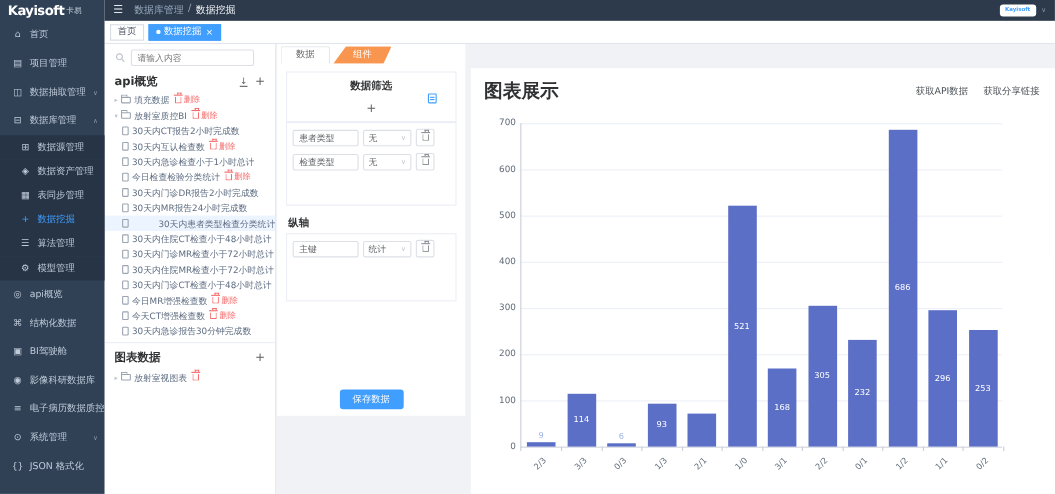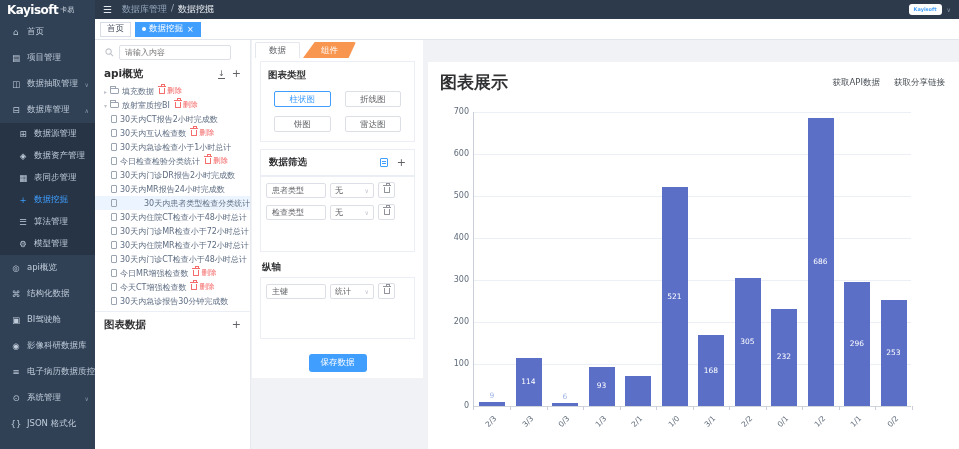--- a/index.html
+++ b/index.html
@@ -61,21 +61,21 @@
   .mid-panel { position:absolute; left:252px; top:40px; width:171px; height:338px; background:#fff; }
   .mid-tabs { height:18px; display:flex; align-items:flex-end; padding-left:3px; gap:3px; }
   .mtab { height:16px; line-height:15px; padding:0 13px; font-size:8.5px; color:#606266; background:#fff; border:1px solid #e4e7ed; border-bottom:none; border-radius:2px 2px 0 0; cursor:pointer; }
   .mtab.orange { background:#f8954e; color:#fff; border:none; clip-path:polygon(22% 0,100% 0,86% 100%,0 100%); padding:0 18px; line-height:16px; }
   .box { margin:0 8px; border:1px solid #ebeef5; background:#fff; }
   .chart-type-box { margin-top:3px; padding:7px 7px 9px; }
   .sec-title { font-size:9.5px; color:#303133; font-weight:600; }
   .ct-grid { display:grid; grid-template-columns:1fr 1fr; gap:9px 14px; margin:9px 6px 0; }
   .ct-btn { height:16px; line-height:14px; border:1px solid #dcdfe6; border-radius:2px; font-size:8.5px; color:#606266; text-align:center; background:#fff; cursor:pointer; }
   .ct-btn.selected { border-color:#409EFF; color:#409EFF; }
-  .filter-box { margin-top:7px; padding:6px 8px; display:flex; align-items:center; }
+  .filter-box { margin-top:7px; padding:6px 8px; display:flex; align-items:center;flex-direction:column; }
   .copy-ic { width:8px; height:9px; border:1px solid #409EFF; border-radius:1px; position:relative; margin-left:auto; margin-right:9px; cursor:pointer; }
   .copy-ic::before { content:""; position:absolute; left:1px; right:1px; top:2px; height:1px; background:#409EFF; box-shadow:0 2px 0 #409EFF; }
   .axis-title { margin:9px 10px 3px; font-size:9.5px; color:#303133; font-weight:600; }
   .axis-box { padding:5px; }
   .axis-box.x { height:76px; }
   .axis-box.y { height:62px; }
   .field-row { display:flex; align-items:center; gap:4px; margin-bottom:6px; }
   .field-input { width:60px; height:15px; border:1px solid #dcdfe6; border-radius:2px; font-size:8px; padding:0 5px; display:flex; align-items:center; color:#606266; background:#fff; }
   .field-select { width:44px; height:15px; border:1px solid #dcdfe6; border-radius:2px; font-size:8px; padding:0 4px; display:flex; align-items:center; justify-content:space-between; color:#606266; background:#fff; cursor:pointer; }
   .sel-caret { font-size:6px; color:#c0c4cc; }
@@ -312,35 +312,36 @@
           <span class="file"></span>
           <span>30天内急诊报告30分钟完成数</span>
         </div>
       </div>
     <div class="chartdata-row">
       <span class="chartdata-title">图表数据</span>
       <span class="hdr-icons">
           <span class="plus-icon">+</span>
         </span>
     </div>
+    <div id="chart-items">
+        <div class="tree-row" style="padding-left: 6px;">
+          <span class="tree-caret">▸</span>
+          <span class="folder"></span>
+          <span>放射室视图表</span>
+          <span class="del-link">
+            <span class="trash"></span>
+          </span>
+        </div>
+      </div>
   </section>
 
   <section class="mid-panel">
     <div class="mid-tabs">
       <span class="mtab">数据</span>
       <span class="mtab orange">组件</span>
-    </div>
-    <div class="box chart-type-box">
-      <div class="sec-title">图表类型</div>
-      <div class="ct-grid" id="chart-type-buttons">
-          <div class="ct-btn selected">柱状图</div>
-          <div class="ct-btn">折线图</div>
-          <div class="ct-btn">饼图</div>
-          <div class="ct-btn">雷达图</div>
-        </div>
     </div>
     <div class="box filter-box">
       <span class="sec-title">数据筛选</span>
       <span class="copy-ic"></span>
       <span class="plus-icon">+</span>
     </div>
     <div class="box axis-box x" id="x-axis-rows">
         <div class="field-row">
           <span class="field-input">患者类型</span>
           <span class="field-select">

